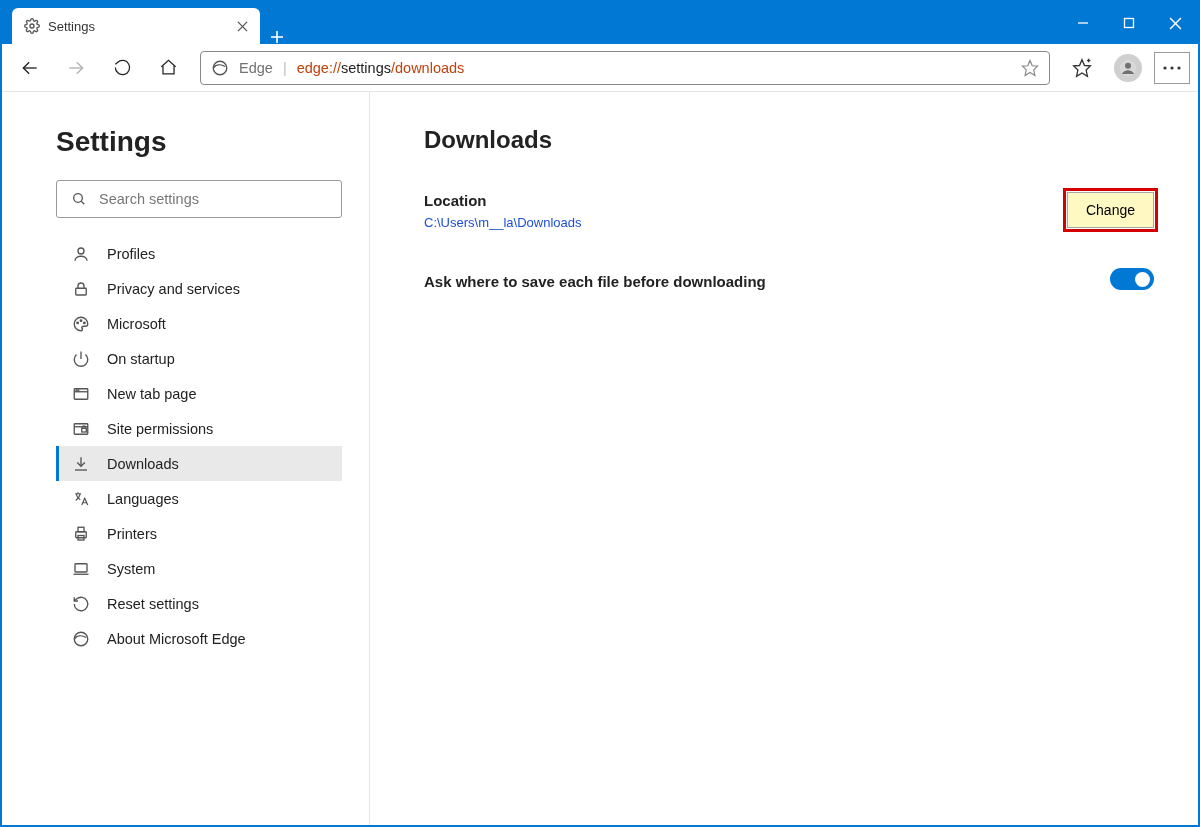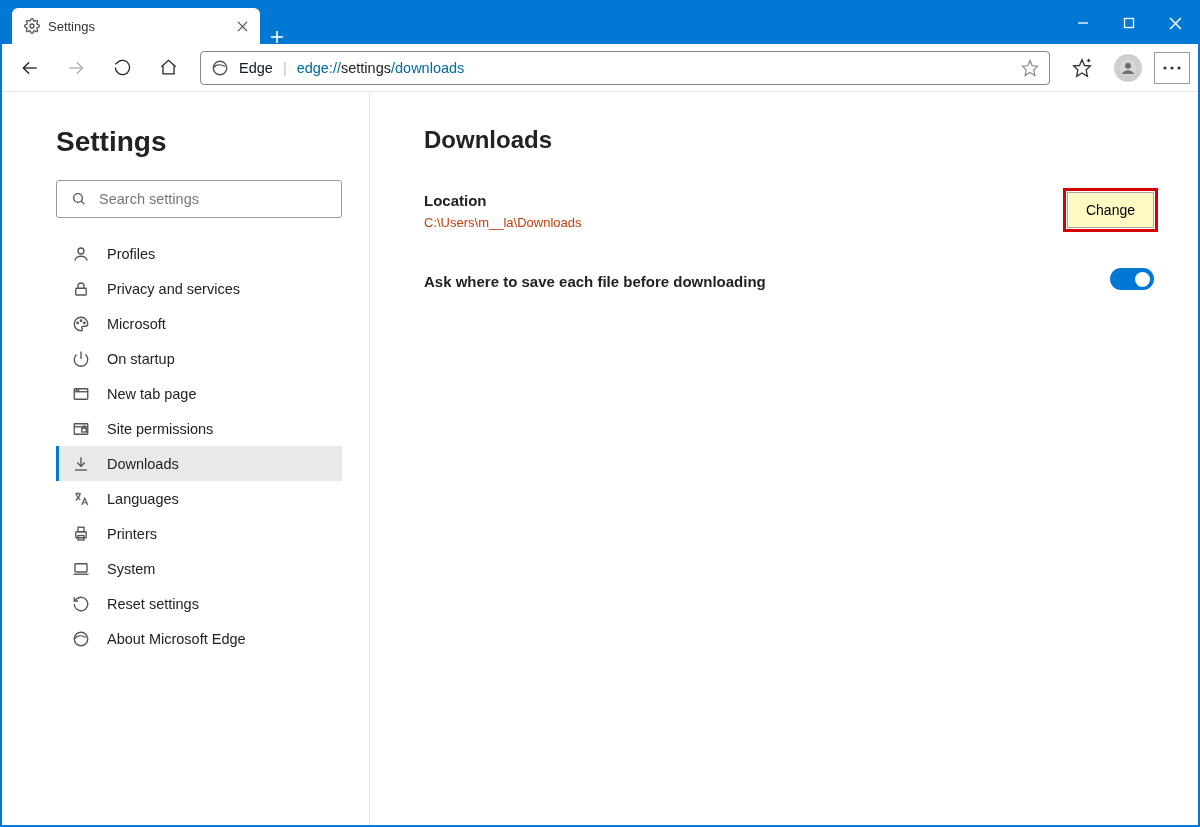--- a/index.html
+++ b/index.html
@@ -31,23 +31,23 @@
 .win-btn svg { stroke:#fff; fill:none; }
 
 .toolbar { height: 48px; background:#fff; display:flex; align-items:center; gap:6px; padding:0 8px; border-bottom:1px solid #e5e5e5; }
 .tool-btn { width:40px; height:40px; display:flex; align-items:center; justify-content:center; border-radius:4px; cursor:pointer; }
 .tool-btn.disabled { opacity:0.35; cursor:default; }
 .addressbar {
   flex:1; height:34px; border:1px solid #888; border-radius:4px;
   display:flex; align-items:center; gap:10px; padding:0 10px; font-size:14.5px;
   margin:0 6px;
 }
-.addr-scheme { color:#0f172a; }
+.addr-scheme { color:#737373; }
 .addr-sep { color:#c0c0c0; }
-.addr-muted { color:#0369a1; }
+.addr-muted { color:#c2410c; }
 .addr-strong { color:#222; }
 .addr-spacer { flex:1; }
 .addr-star { color:#888; }
 .more-btn { width:36px; height:32px; border:1px solid #9a9a9a; display:flex; align-items:center; justify-content:center; cursor:pointer; }
 .avatar { width:28px; height:28px; border-radius:50%; background:#cfcfcf; display:flex; align-items:center; justify-content:center; }
 
 .content { flex:1; display:flex; overflow:hidden; }
 .sidebar { width:368px; border-right:1px solid #e5e5e5; padding:34px 24px 0 54px; }
 .page-title { font-size:28px; font-weight:600; margin-bottom:22px; }
 .search-field {
@@ -62,21 +62,21 @@
   padding:0 12px; font-size:14.5px; color:#222;
   border-left:3px solid transparent; cursor:pointer;
 }
 .nav-item.active { background:#e9e9e9; border-left:3px solid #0078d4; }
 .nav-item .ico { width:20px; height:20px; display:flex; align-items:center; justify-content:center; color:#555; }
 .main { flex:1; padding:34px 44px 0 54px; }
 .main h1 { font-size:24px; font-weight:600; margin-bottom:38px; }
 .setting-row { display:flex; align-items:flex-start; }
 .setting-row .info { flex:1; }
 .setting-row .label { font-size:15px; font-weight:600; color:#222; }
-.setting-row .sub { font-size:13px; color:#c2410c; margin-top:6px; }
+.setting-row .sub { font-size:13px; color:#1d4ed8; margin-top:6px; }
 .change-btn {
   height:36px; padding:0 18px; font-size:14px;
   background:#fef9c3; border:1px solid #a7a7a7; cursor:pointer;
   outline:3px solid #d40000; outline-offset:1px;
 }
 .setting-row.toggle-row { margin-top:38px; align-items:flex-end; }
 .toggle {
   width:44px; height:22px; border-radius:14px; background:#0078d4;
   position:relative; cursor:pointer;
 }

